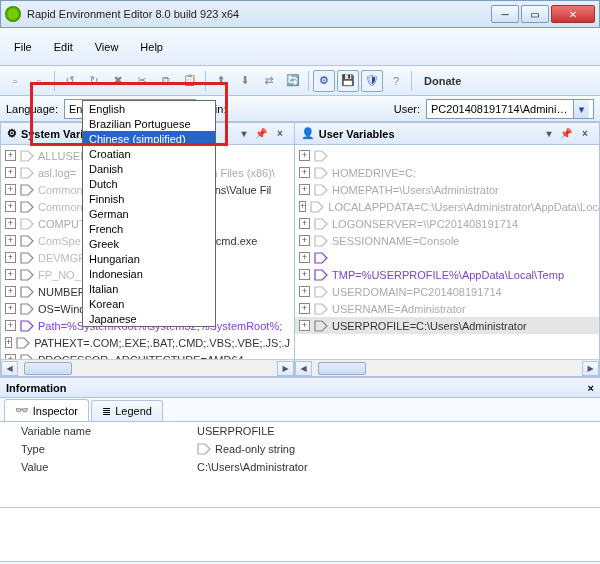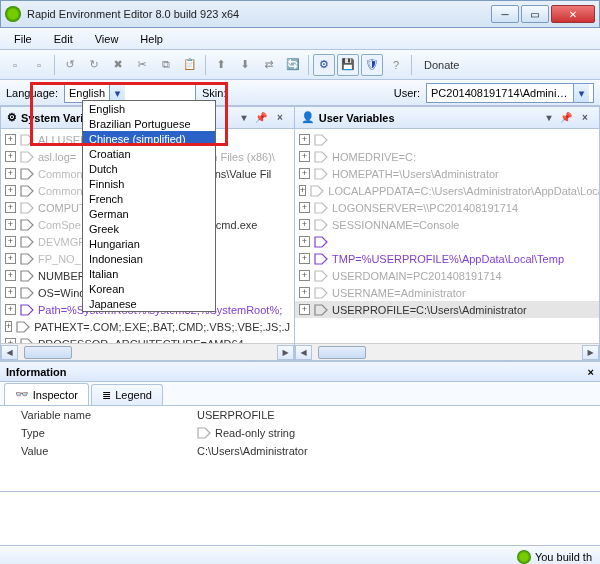--- a/index.html
+++ b/index.html
@@ -5,28 +5,28 @@
 * { box-sizing: border-box; margin: 0; padding: 0; font-family: "Segoe UI", Tahoma, sans-serif; font-size: 11px; }
 body { background: #d8e6f2; width: 600px; height: 564px; overflow: hidden; }
 
 .titlebar { height: 28px; background: linear-gradient(#e8f0fa, #d4e4f4); border: 1px solid #7a9ac0; display: flex; align-items: center; padding: 0 4px; position: relative; }
 .titlebar .app-icon { width: 16px; height: 16px; background: radial-gradient(circle,#7c0 40%,#380 70%); border-radius: 50%; margin-right: 6px; }
 .titlebar .title { flex:1; color:#222; }
 .win-btns { display:flex; gap:2px; }
 .win-btn { width:28px; height:18px; border:1px solid #7a9ac0; background:linear-gradient(#f5faff,#cfe2f5); border-radius:2px; display:flex; align-items:center; justify-content:center; font-size:10px; }
 .win-close { width:44px; background:linear-gradient(#e77,#c33); color:#fff; border-color:#933; }
 
-.menubar { height:22px; background:linear-gradient(#f5faff,#e5eefc); border-bottom:1px solid #b0c4dd; display:flex; align-items:center; padding:0 4px; gap:2px;text-align:right; }
+.menubar { height:38px; background:linear-gradient(#f5faff,#e5eefc); border-bottom:1px solid #b0c4dd; display:flex; align-items:center; padding:0 4px; gap:2px;text-align:right; }
 .menu-item { padding:2px 10px; }
 
 .toolbar { height:30px; background:linear-gradient(#f7fbff,#e0ecfa); border-bottom:1px solid #b0c4dd; display:flex; align-items:center; padding:0 4px; gap:2px; }
 .tool-btn { width:22px; height:22px; border:1px solid transparent; display:flex; align-items:center; justify-content:center; color:#888; border-radius:2px; }
 .tool-btn.active { border-color:#8ab; background:#eaf3ff; color:#24a; }
 .tool-sep { width:1px; height:20px; background:#b0c4dd; margin:0 2px; }
-.donate { padding:2px 8px; font-weight:normal; color:#333; }
+.donate { padding:2px 8px; font-weight:bold; color:#333; }
 
 .optbar { height:26px; background:linear-gradient(#f7fbff,#e0ecfa); border-bottom:1px solid #b0c4dd; display:flex; align-items:center; padding:0 6px; gap:6px; }
 .combo { height:20px; border:1px solid #7a9ac0; background:#fff; display:flex; align-items:center; padding:0 4px; position:relative; }
 .combo .arrow { width:16px; text-align:center; color:#24a; background:linear-gradient(#eaf3ff,#cde4ff); border-left:1px solid #7a9ac0; margin-left:4px; height:18px; line-height:18px; }
 .lang-combo { width:132px; }
 .user-combo { width:168px; }
 
 .workspace { display:flex; height:256px; border-bottom:1px solid #b0c4dd; }
 .panel { background:#fff; border:1px solid #b0c4dd; display:flex; flex-direction:column; overflow:hidden; }
 .panel-left { width:294px; border-right:none; }
@@ -386,24 +386,25 @@
 <div class="status">
   <div class="dot"></div>
   <span>You build th</span>
 </div>
 
 <div class="dd-list" id="dd-list">
     <div class="dd-item">English</div>
     <div class="dd-item">Brazilian Portuguese</div>
     <div class="dd-item sel">Chinese (simplified)</div>
     <div class="dd-item">Croatian</div>
+    <div class="dd-item">Danish</div>
     <div class="dd-item">Dutch</div>
     <div class="dd-item">Finnish</div>
+    <div class="dd-item">German</div>
     <div class="dd-item">French</div>
-    <div class="dd-item">German</div>
     <div class="dd-item">Greek</div>
     <div class="dd-item">Hungarian</div>
     <div class="dd-item">Indonesian</div>
     <div class="dd-item">Italian</div>
     <div class="dd-item">Korean</div>
     <div class="dd-item">Japanese</div>
   </div>
 <div class="red-box"></div>
 
 </body></html>

